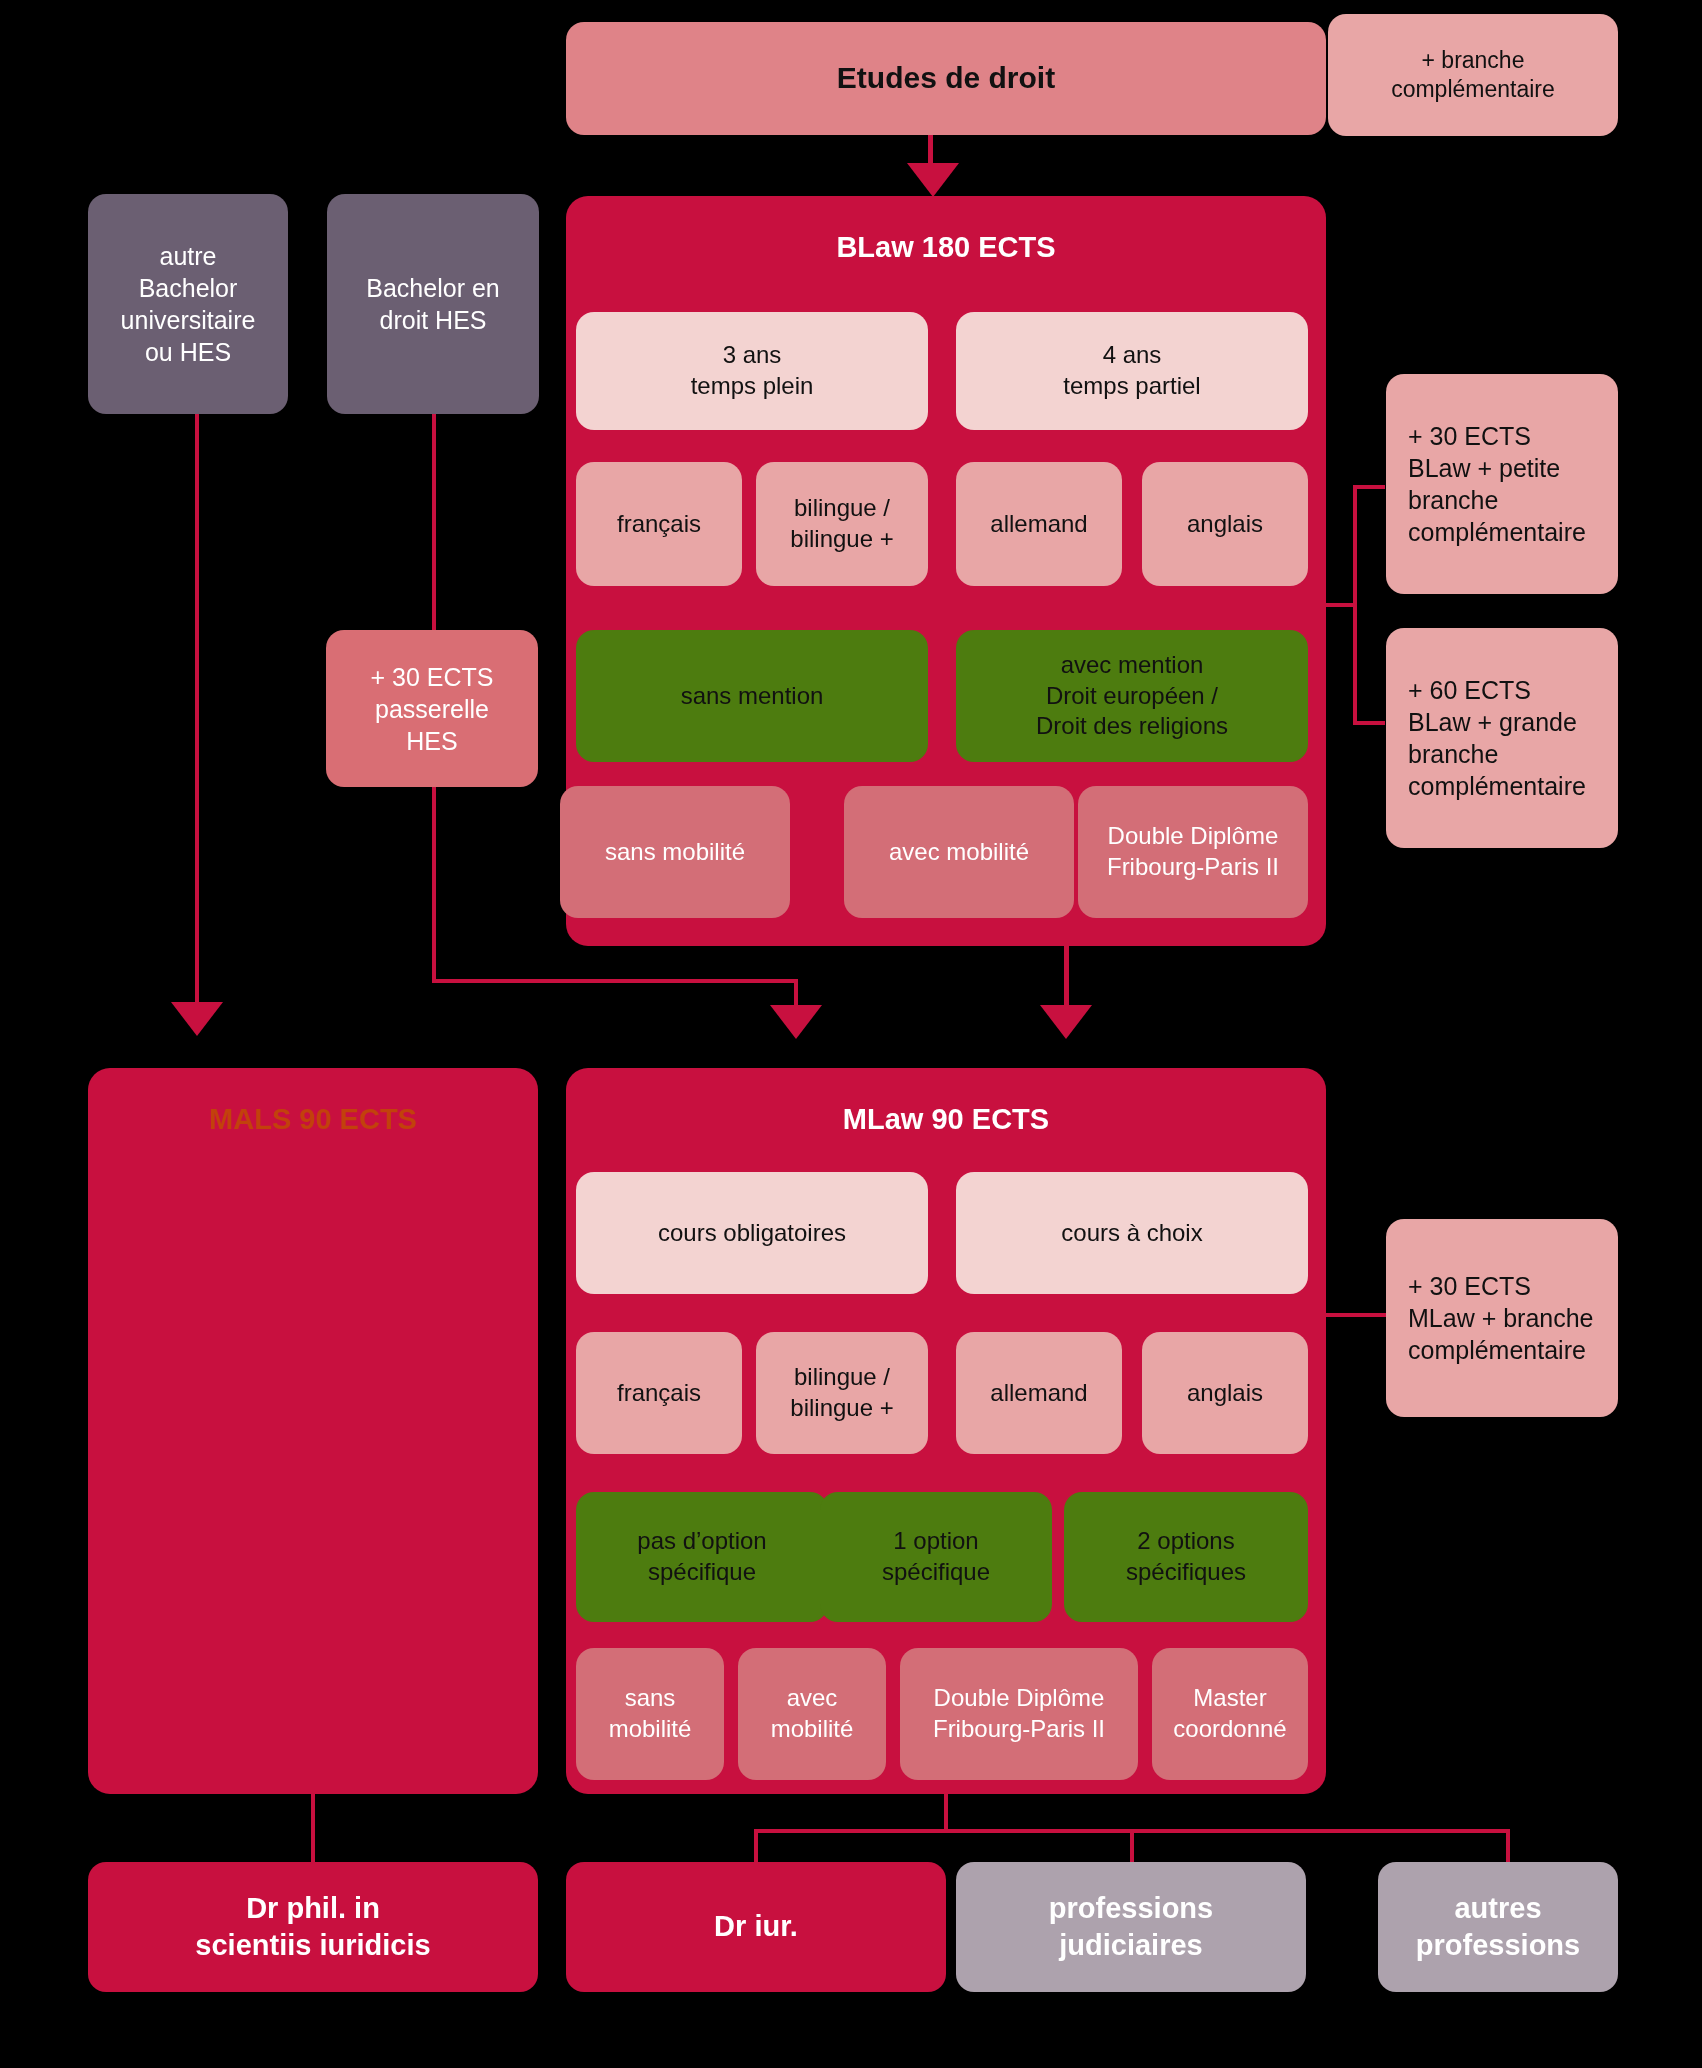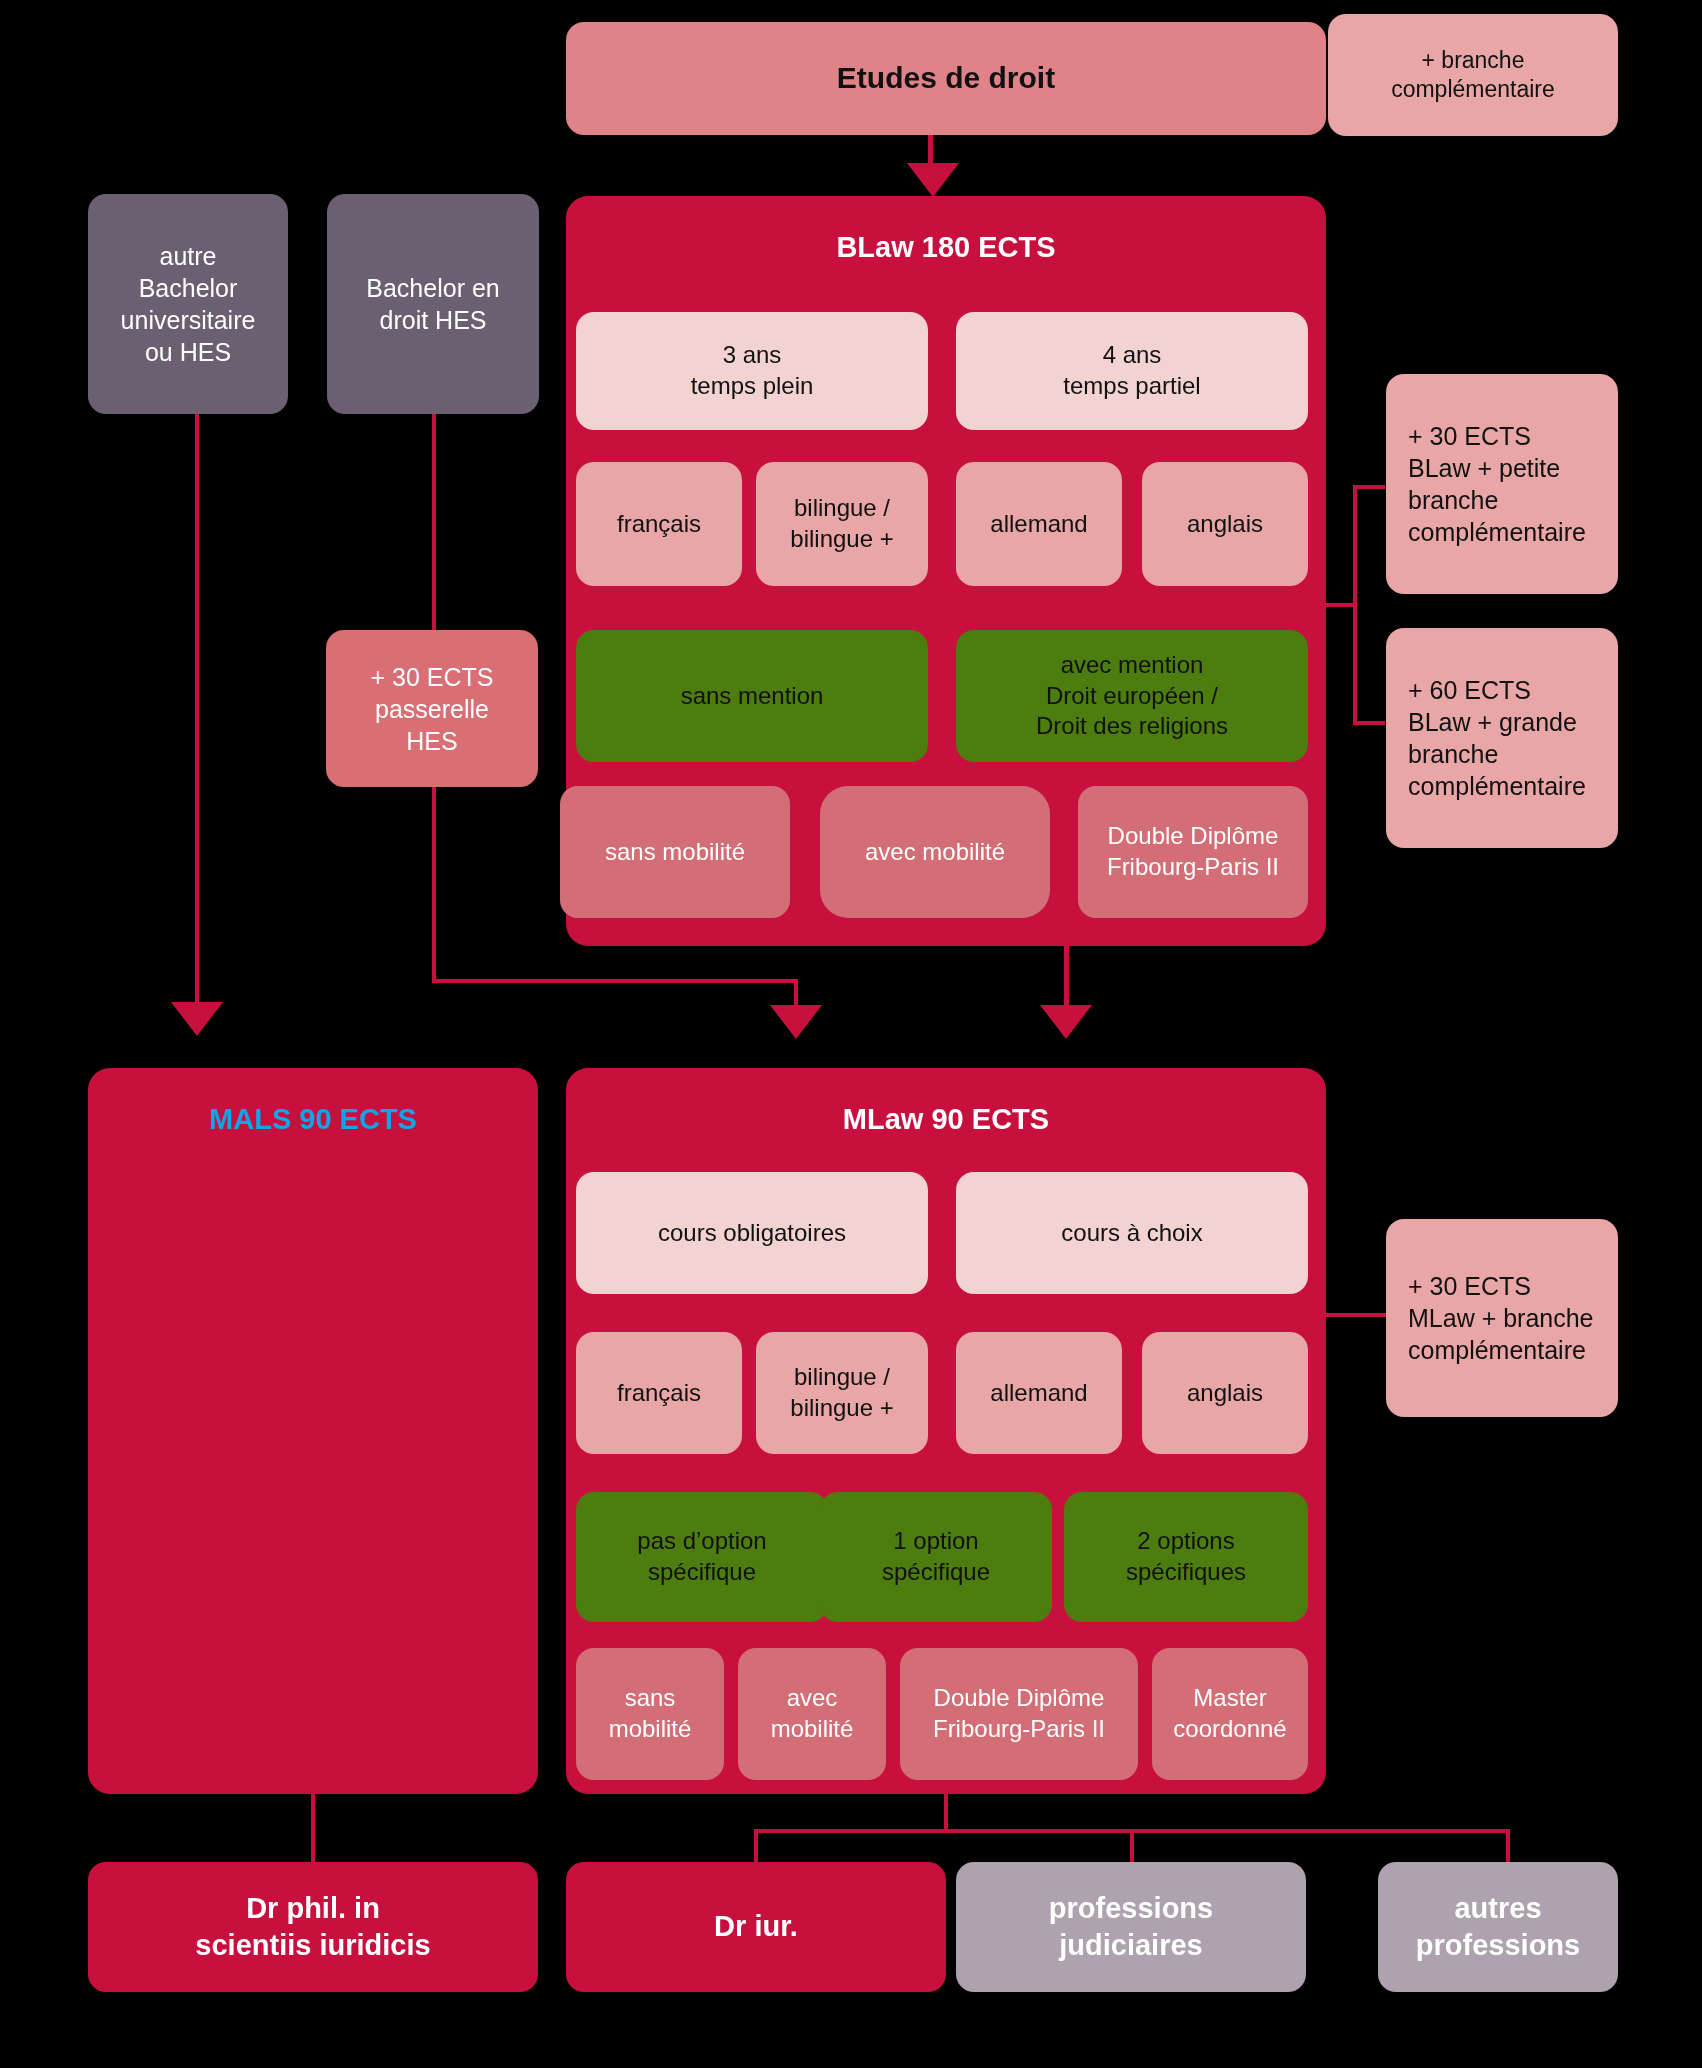--- a/index.html
+++ b/index.html
@@ -105,21 +105,21 @@
   <div class="box c-salmon-l" style="left:576px;top:630px;width:352px;height:132px;">
     <span class="txt-26">sans mention</span>
   </div>
   <div class="box c-salmon-l" style="left:956px;top:630px;width:352px;height:132px;">
     <span class="txt-26">avec mention<br>Droit européen /<br>Droit des religions</span>
   </div>
 
   <div class="box c-rose-dark" style="left:560px;top:786px;width:230px;height:132px;">
     <span class="txt-26">sans mobilité</span>
   </div>
-  <div class="box c-rose-dark" style="left:820px;top:786px;width:230px;height:132px;border-radius:28px;">
+  <div class="box c-rose-dark" style="left:844px;top:786px;width:230px;height:132px;">
     <span class="txt-26">avec mobilité</span>
   </div>
   <div class="box c-rose-dark" style="left:1078px;top:786px;width:230px;height:132px;">
     <span class="txt-26">Double Diplôme<br>Fribourg-Paris II</span>
   </div>
 
   <div class="ln" style="left:1353px;top:485px;width:4px;height:240px;"></div>
   <div class="ln" style="left:1353px;top:485px;width:32px;height:4px;"></div>
   <div class="ln" style="left:1353px;top:721px;width:32px;height:4px;"></div>
   <div class="ln" style="left:1326px;top:603px;width:29px;height:4px;"></div>
@@ -129,21 +129,21 @@
   </div>
   <div class="box c-pink-mid left-al" style="left:1386px;top:628px;width:232px;height:220px;">
     <span class="txt-24">+ 60 ECTS<br>BLaw + grande<br>branche<br>complémentaire</span>
   </div>
 
   <div class="ln" style="left:1064px;top:946px;width:5px;height:66px;"></div>
   <div class="arrow" style="left:1040px;top:1005px;"></div>
 
   <div class="box c-crimson" style="left:88px;top:1068px;width:450px;height:726px;border-radius:22px;display:block;"></div>
   <div class="box" style="left:88px;top:1090px;width:450px;height:60px;background:transparent;">
-    <span class="title-md" style="color:#0ea5e9;">MALS 90 ECTS</span>
+    <span class="title-md" style="color:#c2410c;">MALS 90 ECTS</span>
   </div>
 
   <div class="ln" style="left:311px;top:1794px;width:4px;height:68px;"></div>
 
   <div class="box c-crimson" style="left:566px;top:1068px;width:760px;height:726px;border-radius:22px;display:block;"></div>
   <div class="box" style="left:566px;top:1090px;width:760px;height:60px;background:transparent;">
     <span class="title-md" style="color:#fff;">MLaw 90 ECTS</span>
   </div>
 
   <div class="box c-pink-lt" style="left:576px;top:1172px;width:352px;height:122px;">

